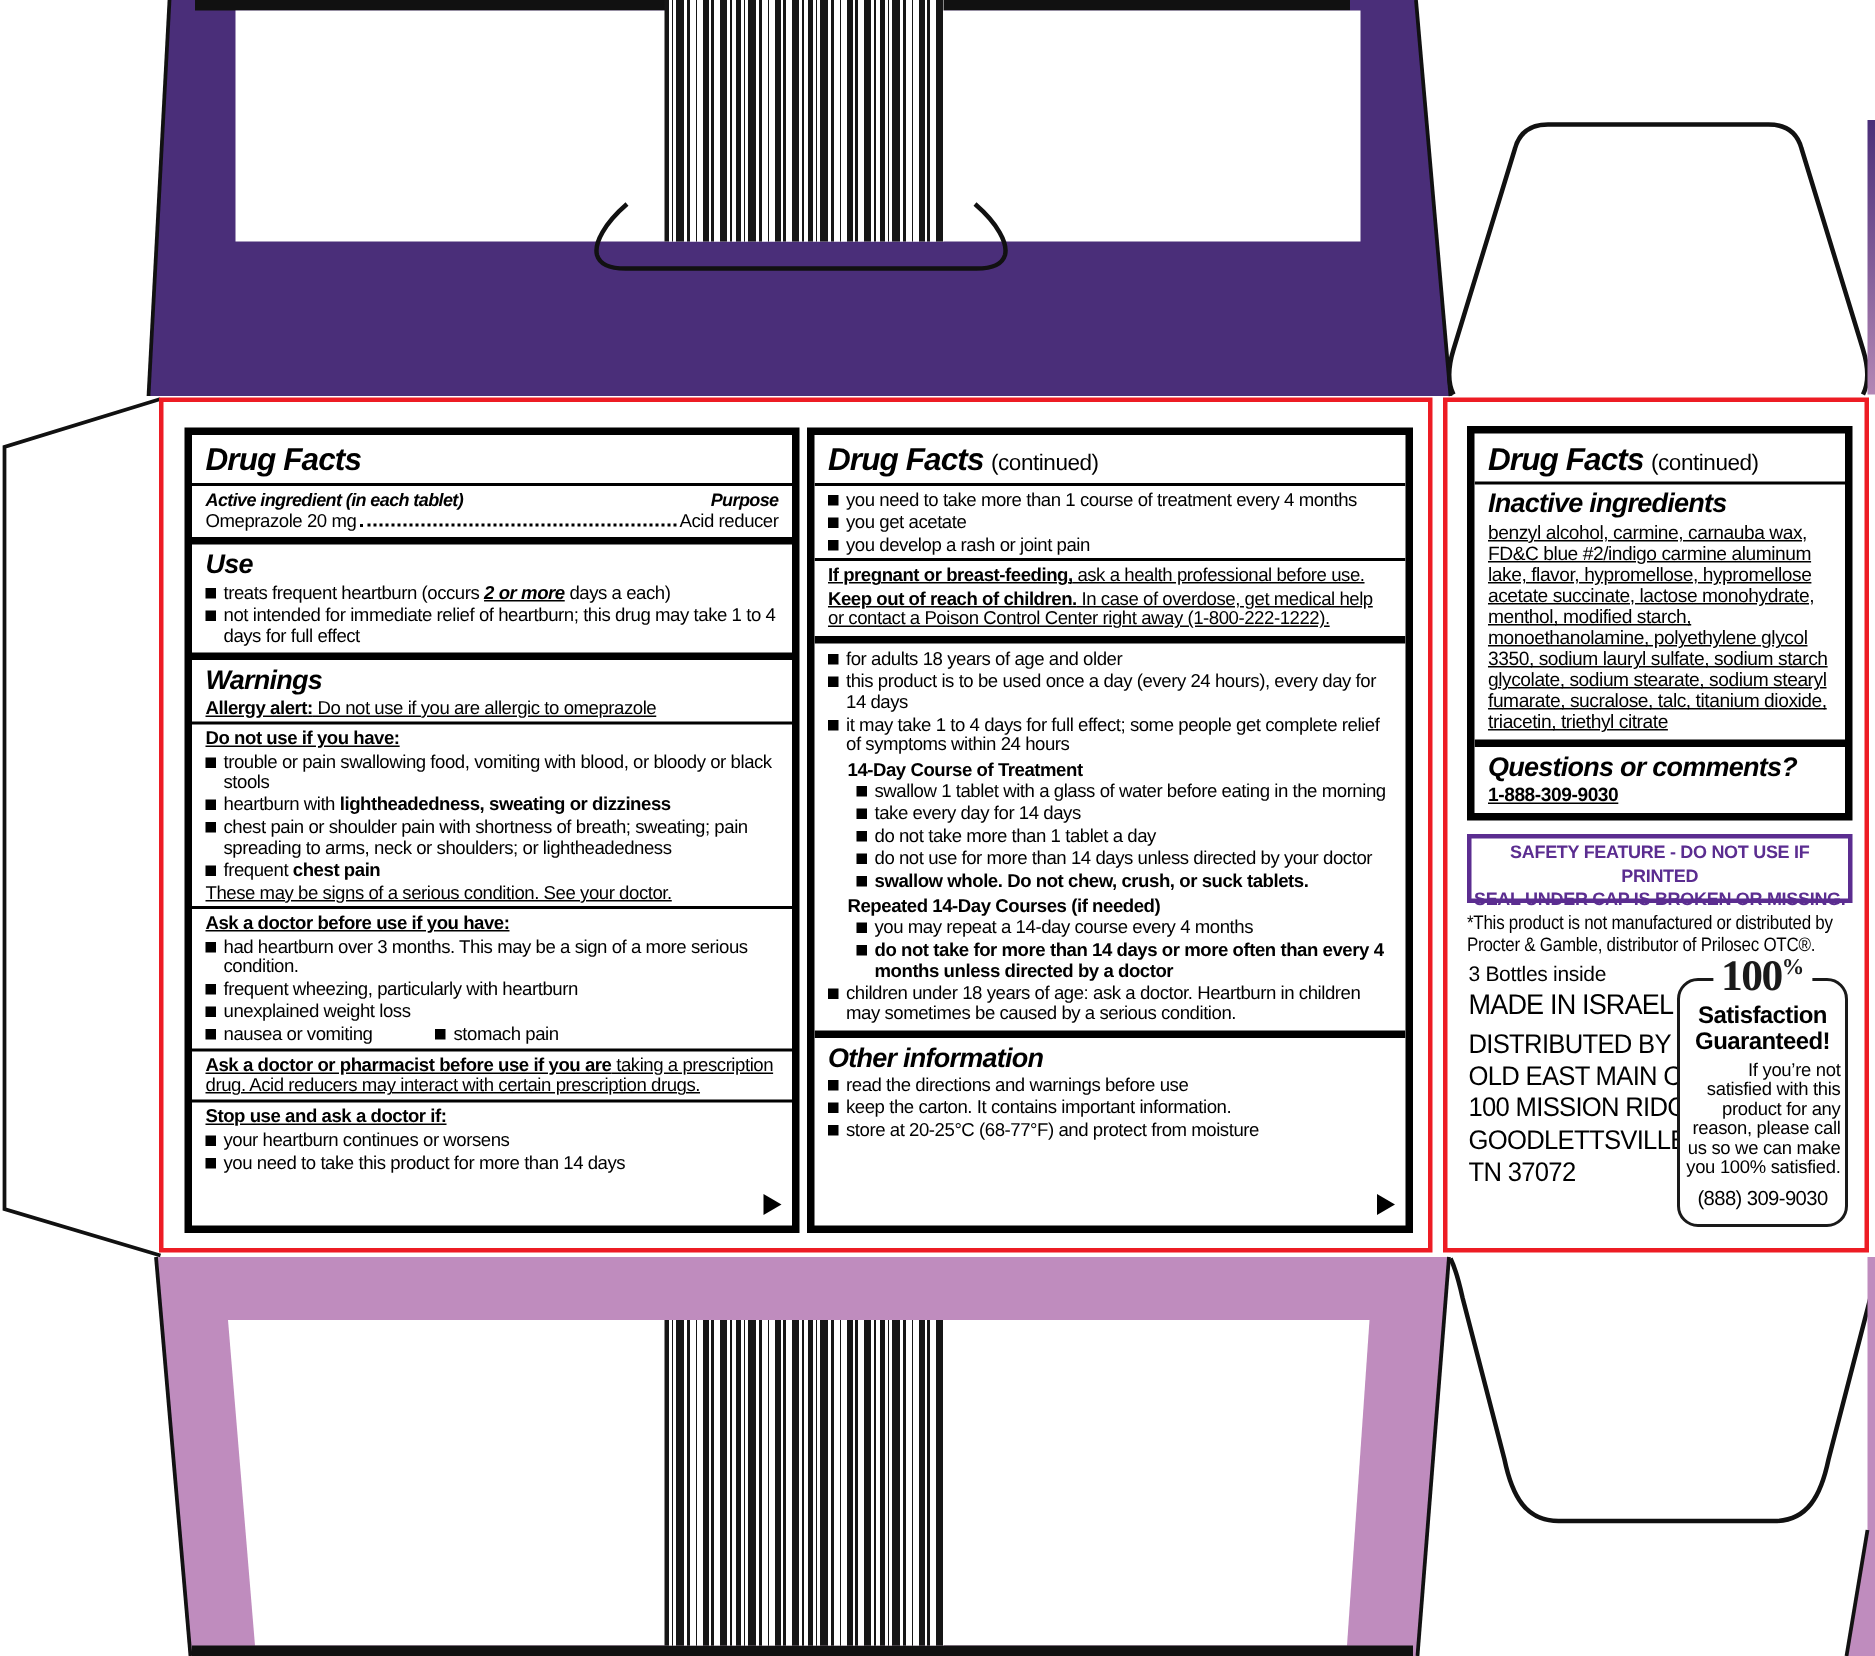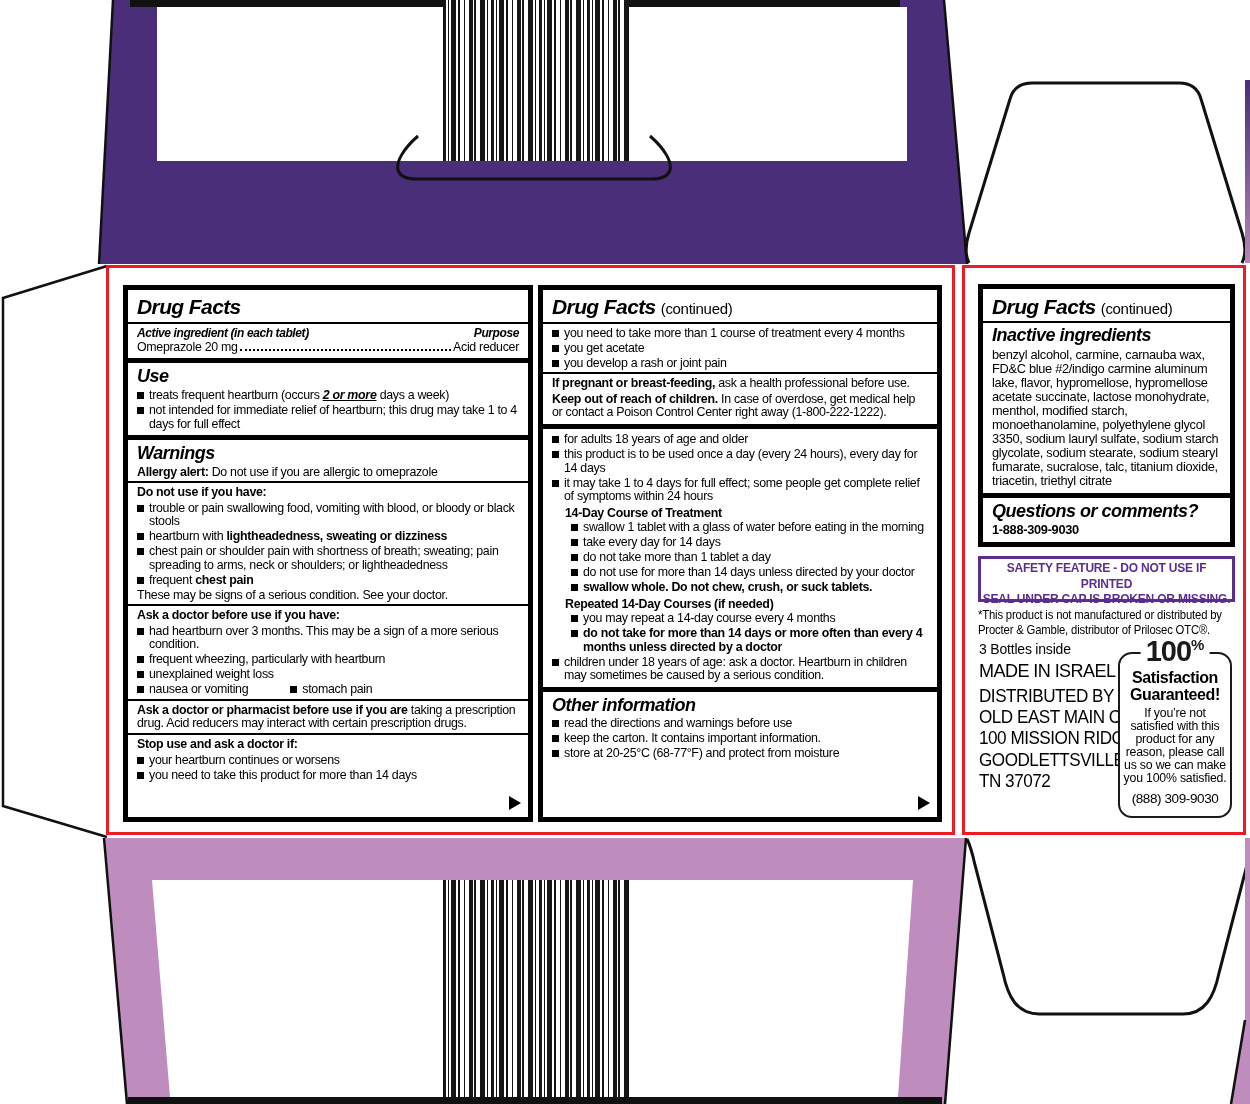--- a/index.html
+++ b/index.html
@@ -32,21 +32,21 @@
   #panel-left{left:123px;top:285px;width:410px;height:537px;}
   #panel-mid{left:538px;top:285px;width:404px;height:537px;}
   #panel-side{left:978px;top:284px;width:257px;height:263px;font-size:12.8px;line-height:1.1;}
 
   .blk-title{font-size:21px;font-weight:bold;font-style:italic;letter-spacing:-0.6px;margin:1px 0 3px;}
   .blk-title .cont{font-size:15px;font-weight:normal;font-style:normal;letter-spacing:-0.3px;margin-left:5px;}
   .blk-rule{border-top:2px solid #000;margin:2px -9px 3px;}
   .blk-bar{height:5px;background:#000;margin:4px -9px 4px;}
   .blk-h{font-size:18px;font-weight:bold;font-style:italic;letter-spacing:-0.5px;margin:1px 0 2px;}
   .blk-sub{font-weight:bold;margin:3px 0 1px 13px;}
-  .blk-p{margin:1px 0 2px;}
+  .blk-p{margin:1px 0 2px;text-decoration:underline;}
   .blk-act{display:flex;justify-content:space-between;font-size:12px;font-weight:bold;font-style:italic;letter-spacing:-0.4px;margin:2px 0 1px;}
   .blk-dot{display:flex;align-items:baseline;margin:0 0 2px;}
   .blk-dot .dots{flex:1;border-bottom:2px dotted #000;margin:0 2px;height:9px;}
   .blk-row{display:flex;margin:0 0 1.5px;}
   .blk-row .sq{flex:0 0 auto;width:7px;height:7px;background:#000;margin:3px 5px 0 0;}
   .blk-row .btx{flex:1;min-width:0;}
   .blk-row.row-ind{margin-left:19px;}
   .bullet-pair .btx{flex:0 0 auto;}
   .bullet-pair .sq2{margin-left:42px;}
   .sg-b{font-weight:bold;}
@@ -61,25 +61,25 @@
   #disclaimer{position:absolute;z-index:2;left:978px;top:608px;width:300px;
     font-size:13px;line-height:1.15;letter-spacing:-0.2px;transform:scaleX(.87);transform-origin:left top;}
   #bottles{position:absolute;z-index:2;left:979px;top:641px;font-size:14px;letter-spacing:-0.2px;}
   #made-in{position:absolute;z-index:2;left:979px;top:660px;font-size:19px;letter-spacing:-0.6px;transform:scaleX(.95);transform-origin:left top;}
   #distributed{position:absolute;z-index:2;left:979px;top:686px;font-size:18px;line-height:1.18;
     letter-spacing:-0.5px;white-space:pre-line;transform:scaleX(.95);transform-origin:left top;}
   #guarantee-box{position:absolute;z-index:2;left:1118px;top:652px;width:114px;height:166px;
     border:2.5px solid #1a1a1a;border-radius:14px;background:#fff;}
   #guarantee-box .pct{position:absolute;top:-17px;left:50%;transform:translateX(-50%);
     background:#fff;padding:0 5px;font-weight:bold;font-size:29px;line-height:1;
-    letter-spacing:-1px;white-space:nowrap;color:#1a1a1a;}
+    letter-spacing:-1px;white-space:nowrap;color:#1a1a1a;font-family:Liberation Serif, serif;}
   #guarantee-box .pcts{font-size:15px;vertical-align:super;letter-spacing:0;}
   #guarantee-box .gtitle{margin-top:16px;font-weight:bold;font-size:16px;line-height:1.05;
     text-align:center;letter-spacing:-0.4px;}
-  #guarantee-box .gbody{font-size:12.3px;line-height:1.07;text-align:center;margin-top:3px;
+  #guarantee-box .gbody{font-size:12.3px;line-height:1.07;text-align:right;margin-top:3px;
     letter-spacing:-0.2px;padding:0 3px;}
   #guarantee-box .gphone{font-size:13.5px;text-align:center;margin-top:5px;letter-spacing:-0.4px;}
 </style>
 </head>
 <body>
 
 <svg class="layer" width="1250" height="1104" viewBox="0 0 1250 1104">
   <defs>
     <linearGradient id="gradPurple" x1="0" y1="0" x2="0" y2="1">
       <stop offset="0" stop-color="#4a2e79"></stop>
@@ -129,21 +129,21 @@
     </div>
     <div class="blk-dot">
       <span class="dl">Omeprazole 20 mg</span>
       <span class="dots"></span>
       <span class="dr">Acid reducer</span>
     </div>
     <div class="blk-bar"></div>
     <div class="blk-h"><span class="sg-r">Use</span></div>
     <div class="blk-row">
       <span class="sq"></span>
-      <div class="btx"><span class="sg-r">treats frequent heartburn (occurs </span><span class="sg-bu">2 or more</span><span class="sg-r"> days a week)</span></div>
+      <div class="btx"><span class="sg-r">treats frequent heartburn (occurs </span><span class="sg-bu">2 or more</span><span class="sg-r"> days a each)</span></div>
     </div>
     <div class="blk-row">
       <span class="sq"></span>
       <div class="btx"><span class="sg-r">not intended for immediate relief of heartburn; this drug may take 1 to 4 days for full effect</span></div>
     </div>
     <div class="blk-bar"></div>
     <div class="blk-h"><span class="sg-r">Warnings</span></div>
     <div class="blk-p"><span class="sg-b">Allergy alert:</span><span class="sg-r"> Do not use if you are allergic to omeprazole</span></div>
     <div class="blk-rule"></div>
     <div class="blk-p"><span class="sg-b">Do not use if you have:</span></div>

